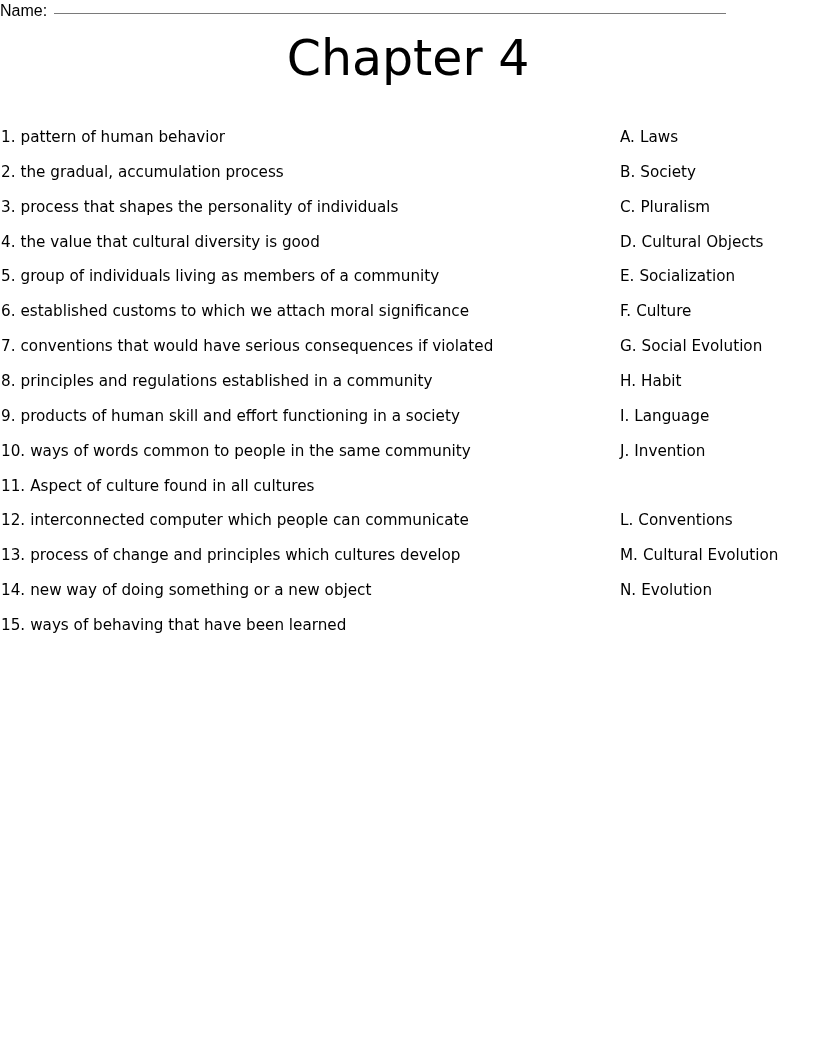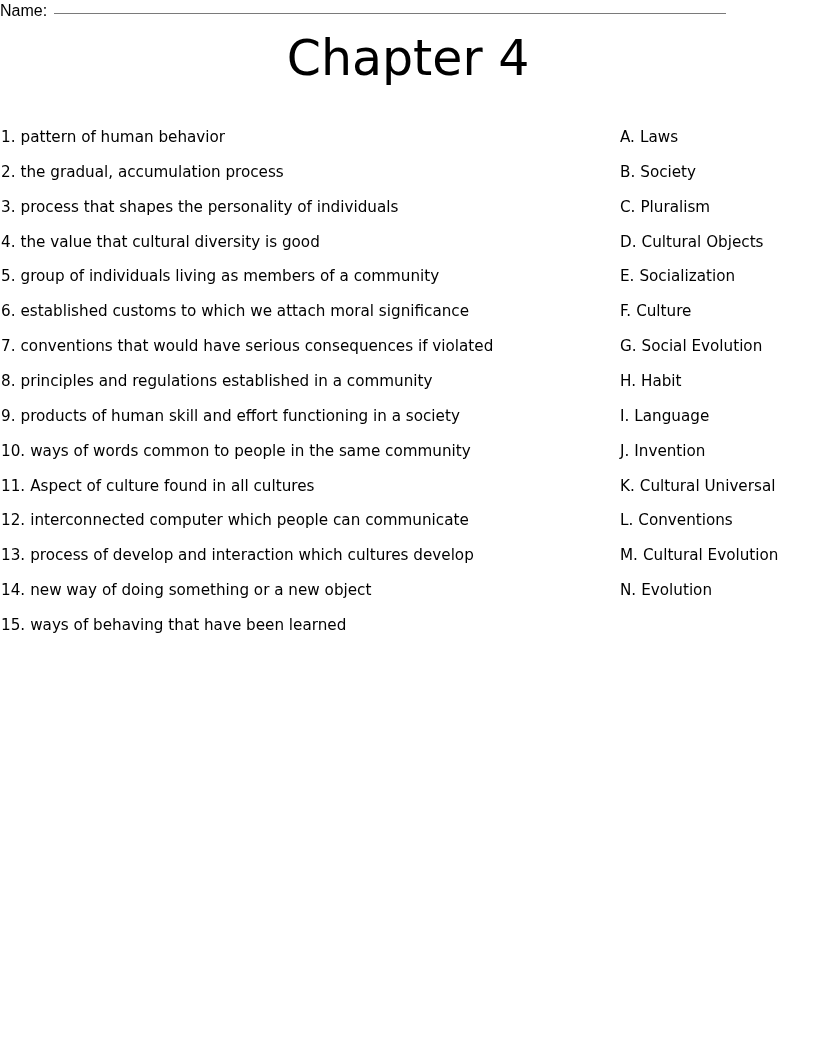--- a/index.html
+++ b/index.html
@@ -152,28 +152,27 @@
     <div class="match-row">
       <div class="prompt"><span class="num">9.</span><span class="txt">products of human skill and effort functioning in a society</span></div>
       <div class="option"><span class="ltr">I.</span><span class="txt">Language</span></div>
     </div>
     <div class="match-row">
       <div class="prompt"><span class="num">10.</span><span class="txt">ways of words common to people in the same community</span></div>
       <div class="option"><span class="ltr">J.</span><span class="txt">Invention</span></div>
     </div>
     <div class="match-row">
       <div class="prompt"><span class="num">11.</span><span class="txt">Aspect of culture found in all cultures</span></div>
-      <div class="option"><span class="ltr">K.</span><span class="txt">Cultural Universal</span></div>
     </div>
     <div class="match-row">
       <div class="prompt"><span class="num">12.</span><span class="txt">interconnected computer which people can communicate</span></div>
       <div class="option"><span class="ltr">L.</span><span class="txt">Conventions</span></div>
     </div>
     <div class="match-row">
-      <div class="prompt"><span class="num">13.</span><span class="txt">process of develop and interaction which cultures develop</span></div>
+      <div class="prompt"><span class="num">13.</span><span class="txt">process of change and principles which cultures develop</span></div>
       <div class="option"><span class="ltr">M.</span><span class="txt">Cultural Evolution</span></div>
     </div>
     <div class="match-row">
       <div class="prompt"><span class="num">14.</span><span class="txt">new way of doing something or a new object</span></div>
       <div class="option"><span class="ltr">N.</span><span class="txt">Evolution</span></div>
     </div>
     <div class="match-row">
       <div class="prompt"><span class="num">15.</span><span class="txt">ways of behaving that have been learned</span></div>
     </div>
   </div>

